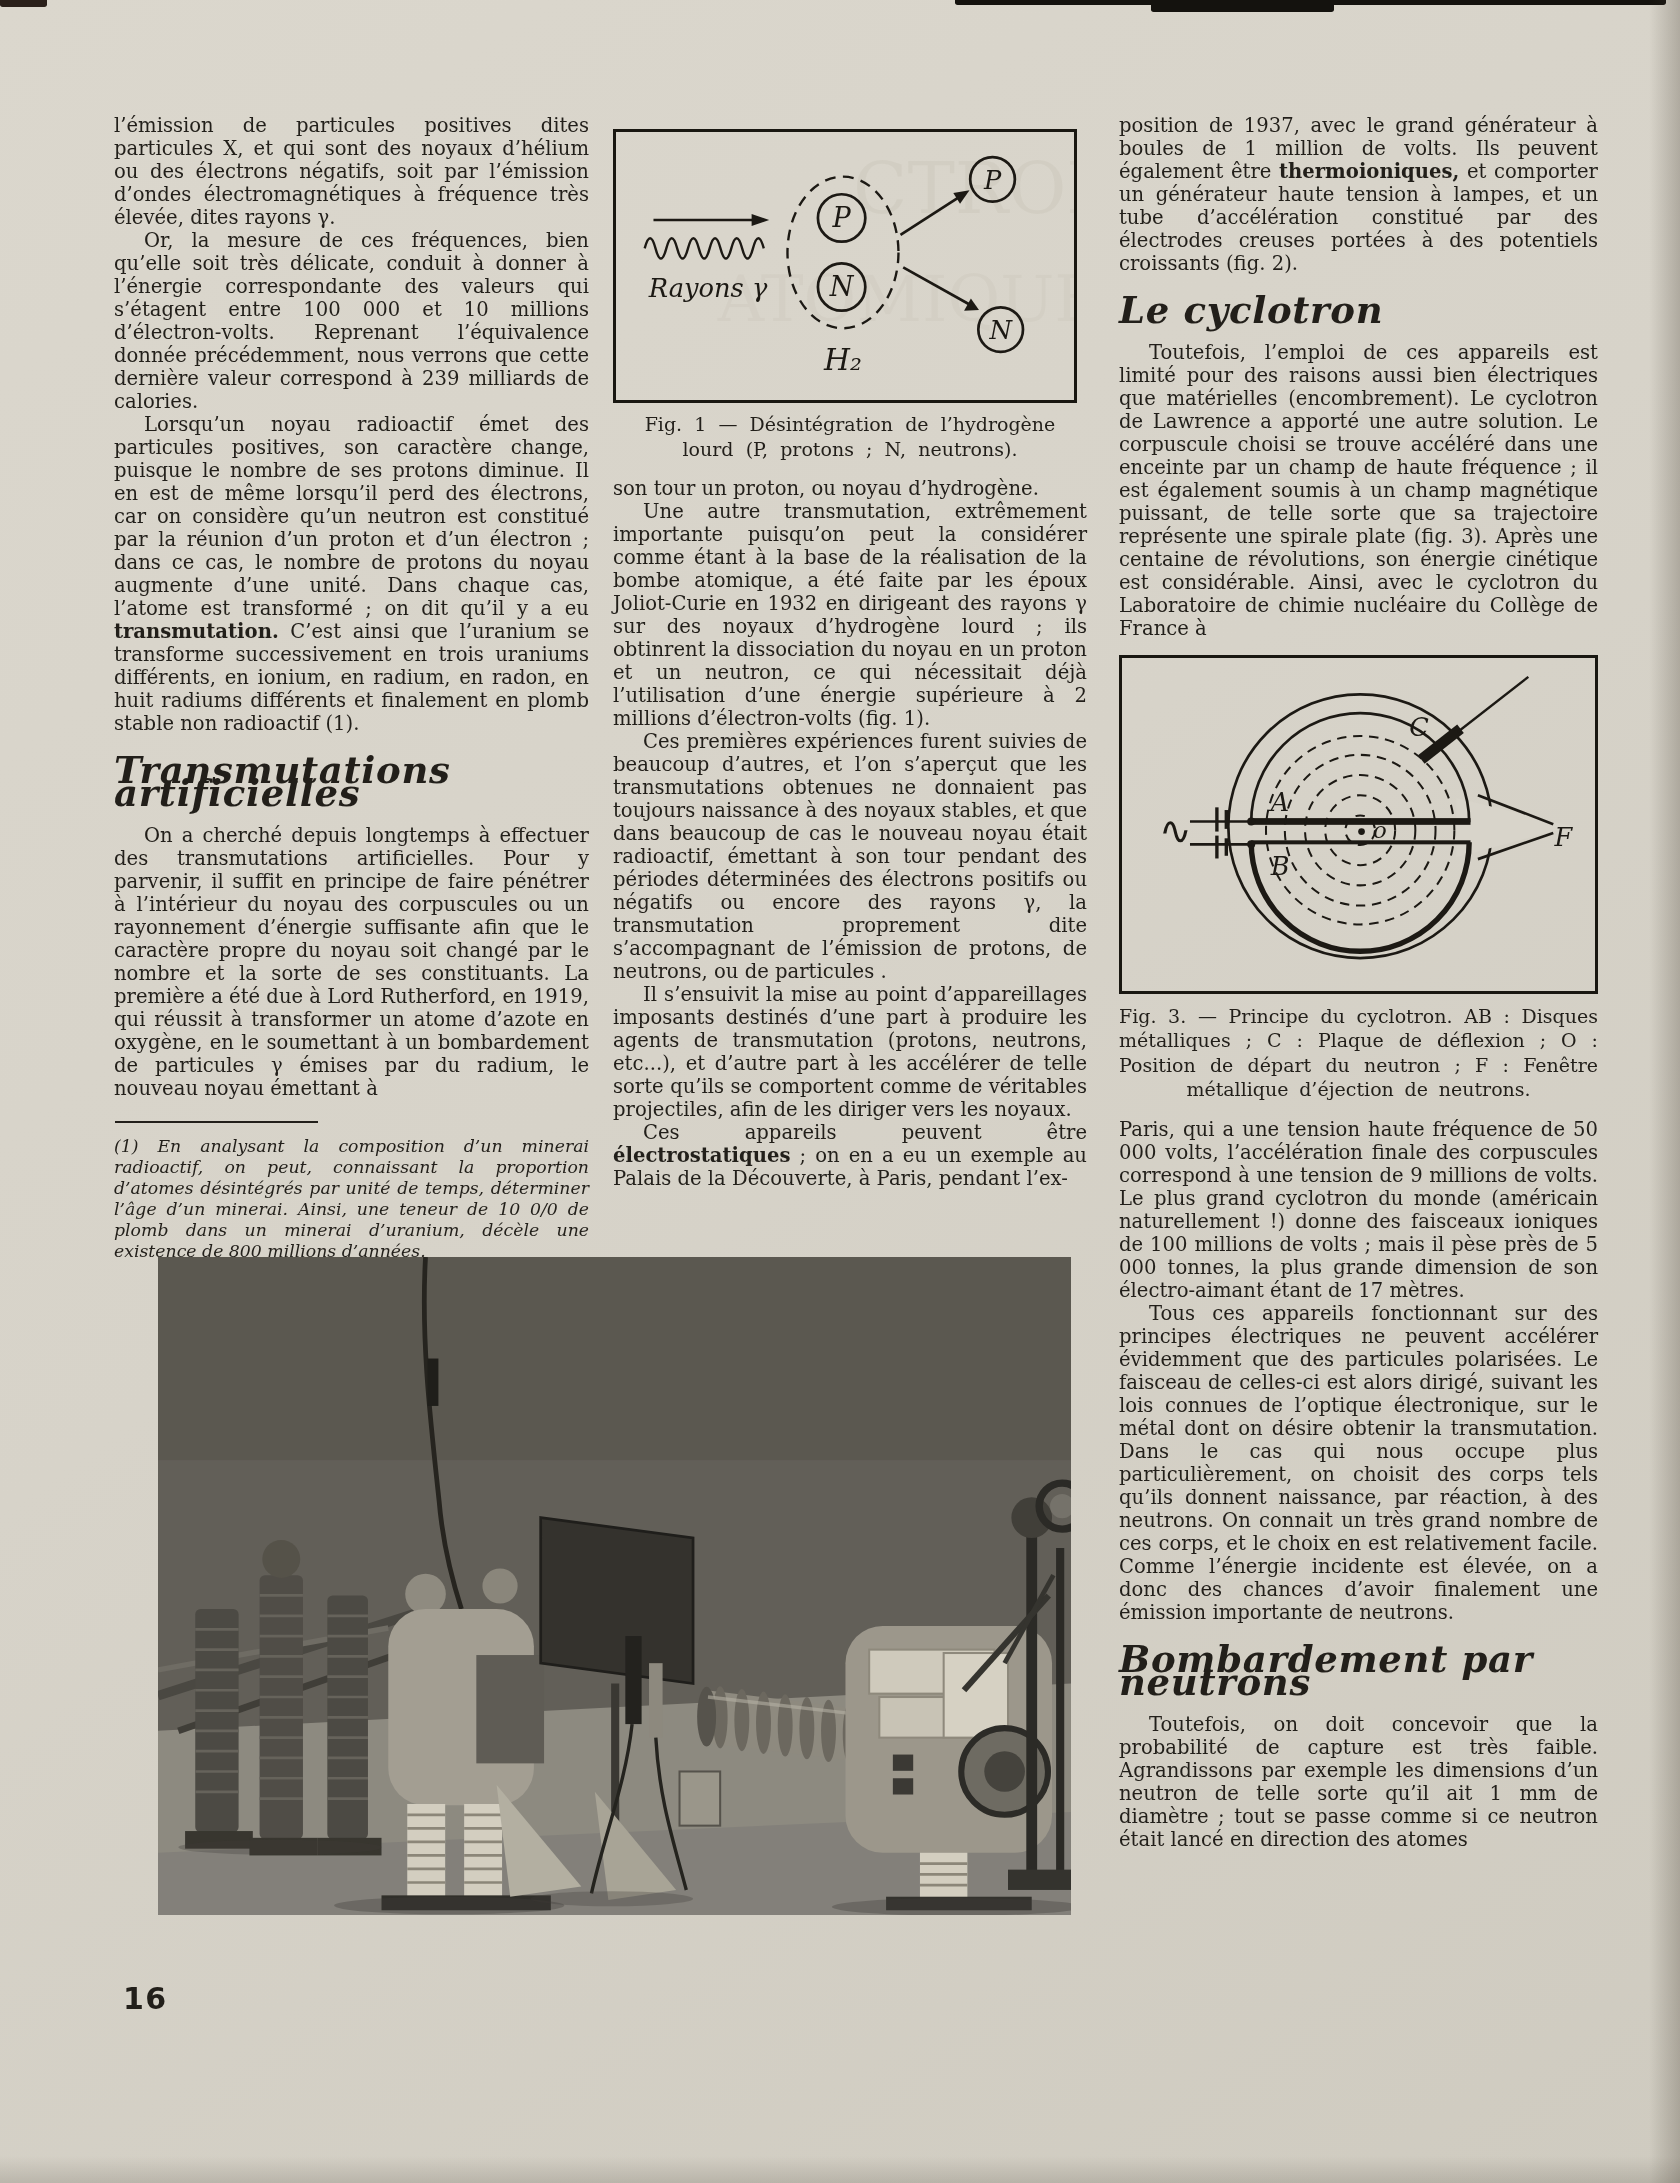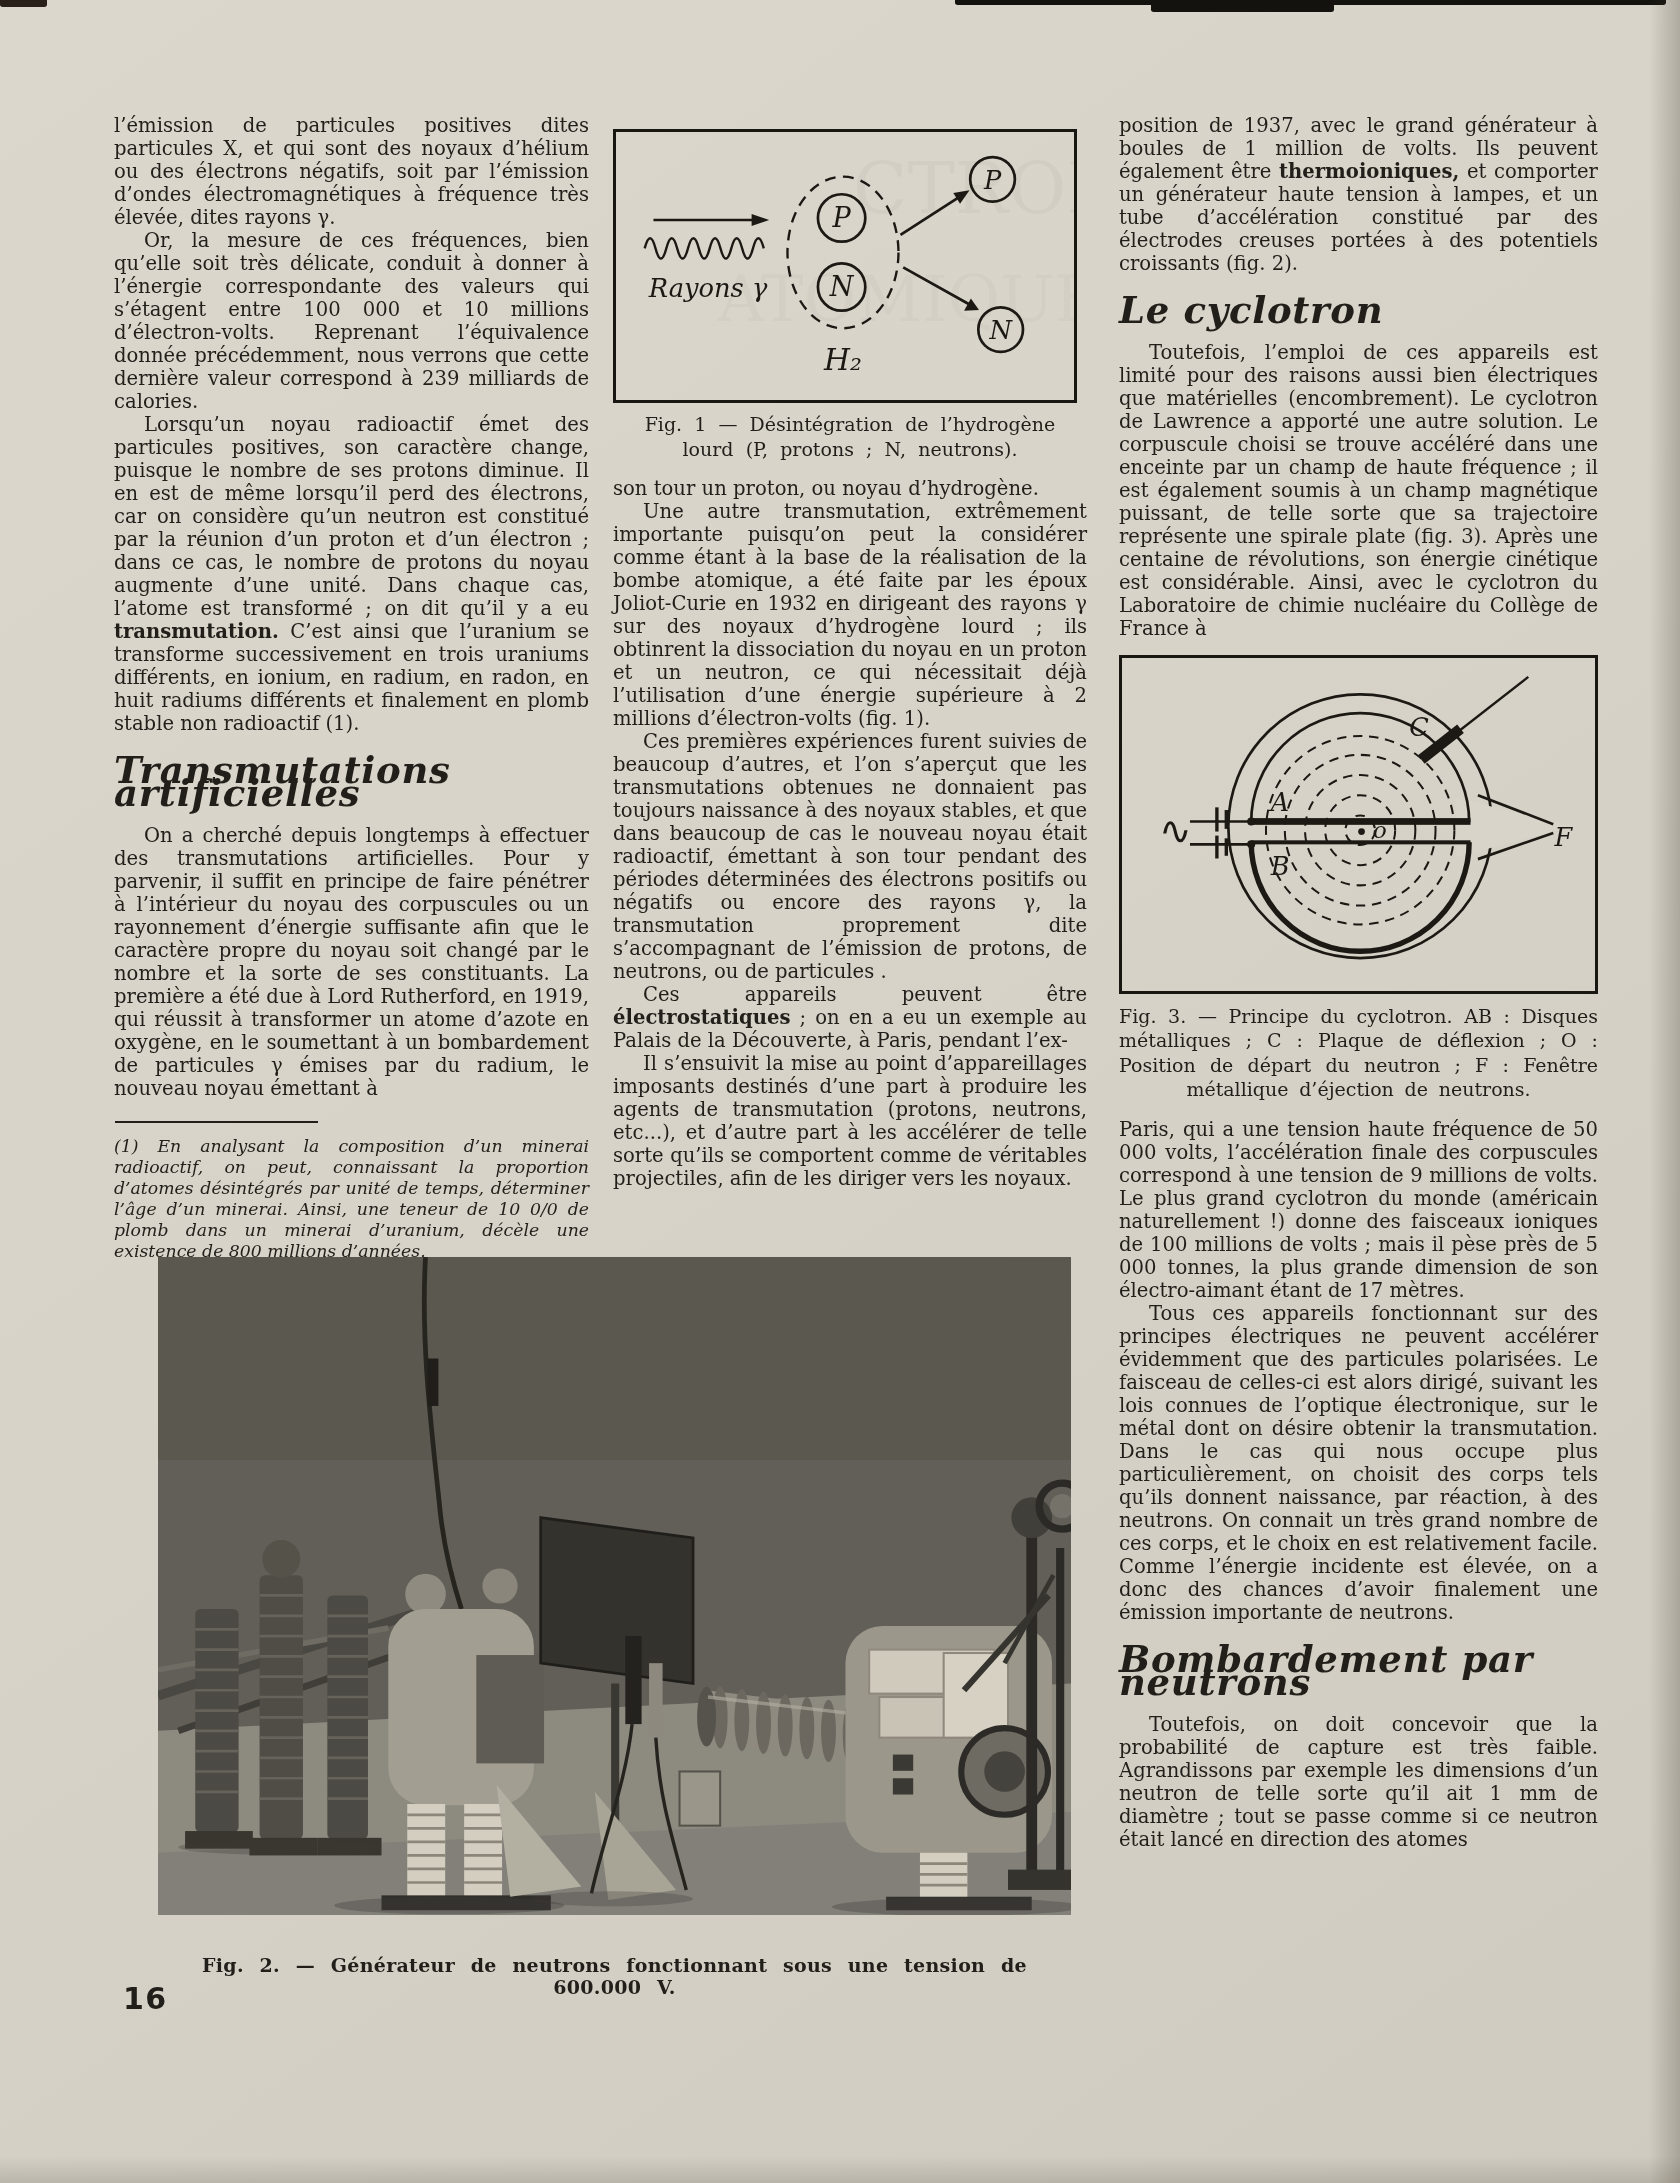--- a/index.html
+++ b/index.html
@@ -78,22 +78,22 @@
         <circle cx="556" cy="70" r="33" fill="none" stroke="#1c1914" stroke-width="4"></circle>
         <text x="556" y="84" font-size="38" font-style="italic" fill="#1c1914" text-anchor="middle">P</text>
         <circle cx="568" cy="292" r="33" fill="none" stroke="#1c1914" stroke-width="4"></circle>
         <text x="568" y="306" font-size="38" font-style="italic" fill="#1c1914" text-anchor="middle">N</text>
       </svg>
     </div>
     <div class="figcaption cap-center">Fig. 1 — Désintégration de l’hydrogène lourd (P, protons ; N, neutrons).</div>
     <p class="noindent">son tour un proton, ou noyau d’hydrogène.</p>
     <p>Une autre transmutation, extrêmement importante puisqu’on peut la considérer comme étant à la base de la réalisation de la bombe atomique, a été faite par les époux Joliot-Curie en 1932 en dirigeant des rayons γ sur des noyaux d’hydrogène lourd ; ils obtinrent la dissociation du noyau en un proton et un neutron, ce qui nécessitait déjà l’utilisation d’une énergie supérieure à 2 millions d’électron-volts (fig. 1).</p>
     <p>Ces premières expériences furent suivies de beaucoup d’autres, et l’on s’aperçut que les transmutations obtenues ne donnaient pas toujours naissance à des noyaux stables, et que dans beaucoup de cas le nouveau noyau était radioactif, émettant à son tour pendant des périodes déterminées des électrons positifs ou négatifs ou encore des rayons γ, la transmutation proprement dite s’accompagnant de l’émission de protons, de neutrons, ou de particules .</p>
+    <p>Il s’ensuivit la mise au point d’appareillages imposants destinés d’une part à produire les agents de transmutation (protons, neutrons, etc...), et d’autre part à les accélérer de telle sorte qu’ils se comportent comme de véritables projectiles, afin de les diriger vers les noyaux.</p>
     <p><span>Ces appareils peuvent être </span><span class="bold-inline">électrostatiques</span><span> ; on en a eu un exemple au Palais de la Découverte, à Paris, pendant l’ex-</span></p>
-    <p>Il s’ensuivit la mise au point d’appareillages imposants destinés d’une part à produire les agents de transmutation (protons, neutrons, etc...), et d’autre part à les accélérer de telle sorte qu’ils se comportent comme de véritables projectiles, afin de les diriger vers les noyaux.</p>
   </div>
 
   <div class="col" style="left:1119px;top:114px;width:479px;">
     <p class="noindent"><span>position de 1937, avec le grand générateur à boules de 1 million de volts. Ils peuvent également être </span><span class="bold-inline">thermoioniques,</span><span> et comporter un générateur haute tension à lampes, et un tube d’accélération constitué par des électrodes creuses portées à des potentiels croissants (fig. 2).</span></p>
     <h2 class="section">Le cyclotron</h2>
     <p>Toutefois, l’emploi de ces appareils est limité pour des raisons aussi bien électriques que matérielles (encombrement). Le cyclotron de Lawrence a apporté une autre solution. Le corpuscule choisi se trouve accéléré dans une enceinte par un champ de haute fréquence ; il est également soumis à un champ magnétique puissant, de telle sorte que sa trajectoire représente une spirale plate (fig. 3). Après une centaine de révolutions, son énergie cinétique est considérable. Ainsi, avec le cyclotron du Laboratoire de chimie nucléaire du Collège de France à</p>
     <div class="figbox fig3box">
       <svg viewBox="0 0 645 495" width="100%" height="100%" style="font-size:29px">
         <circle cx="325" cy="250" r="196" fill="none" stroke="#1c1914" stroke-width="4"></circle>
         <polygon points="468,208 640,250 468,296" fill="#d8d4ca" stroke="none"></polygon>
@@ -270,20 +270,19 @@
         <rect x="1255" y="905" width="110" height="30" fill="#34332e"></rect>
       </g>
       <g fill="#3f3d38">
         <ellipse cx="430" cy="958" rx="170" ry="13" opacity="0.35"></ellipse>
         <ellipse cx="1180" cy="960" rx="185" ry="13" opacity="0.35"></ellipse>
         <ellipse cx="180" cy="872" rx="150" ry="11" opacity="0.3"></ellipse>
         <ellipse cx="670" cy="948" rx="120" ry="11" opacity="0.3"></ellipse>
       </g>
     </svg>
   </div>
-  <div class="photo-caption">Fig. 2. — Générateur de neutrons fonctionnant sous une tension de 600.000 V.</div>
 
   <div class="pagenum">16</div>
 
   <div class="shade-right"></div>
   <div class="shade-bottom"></div>
 </div>
 
 
 </body></html>

